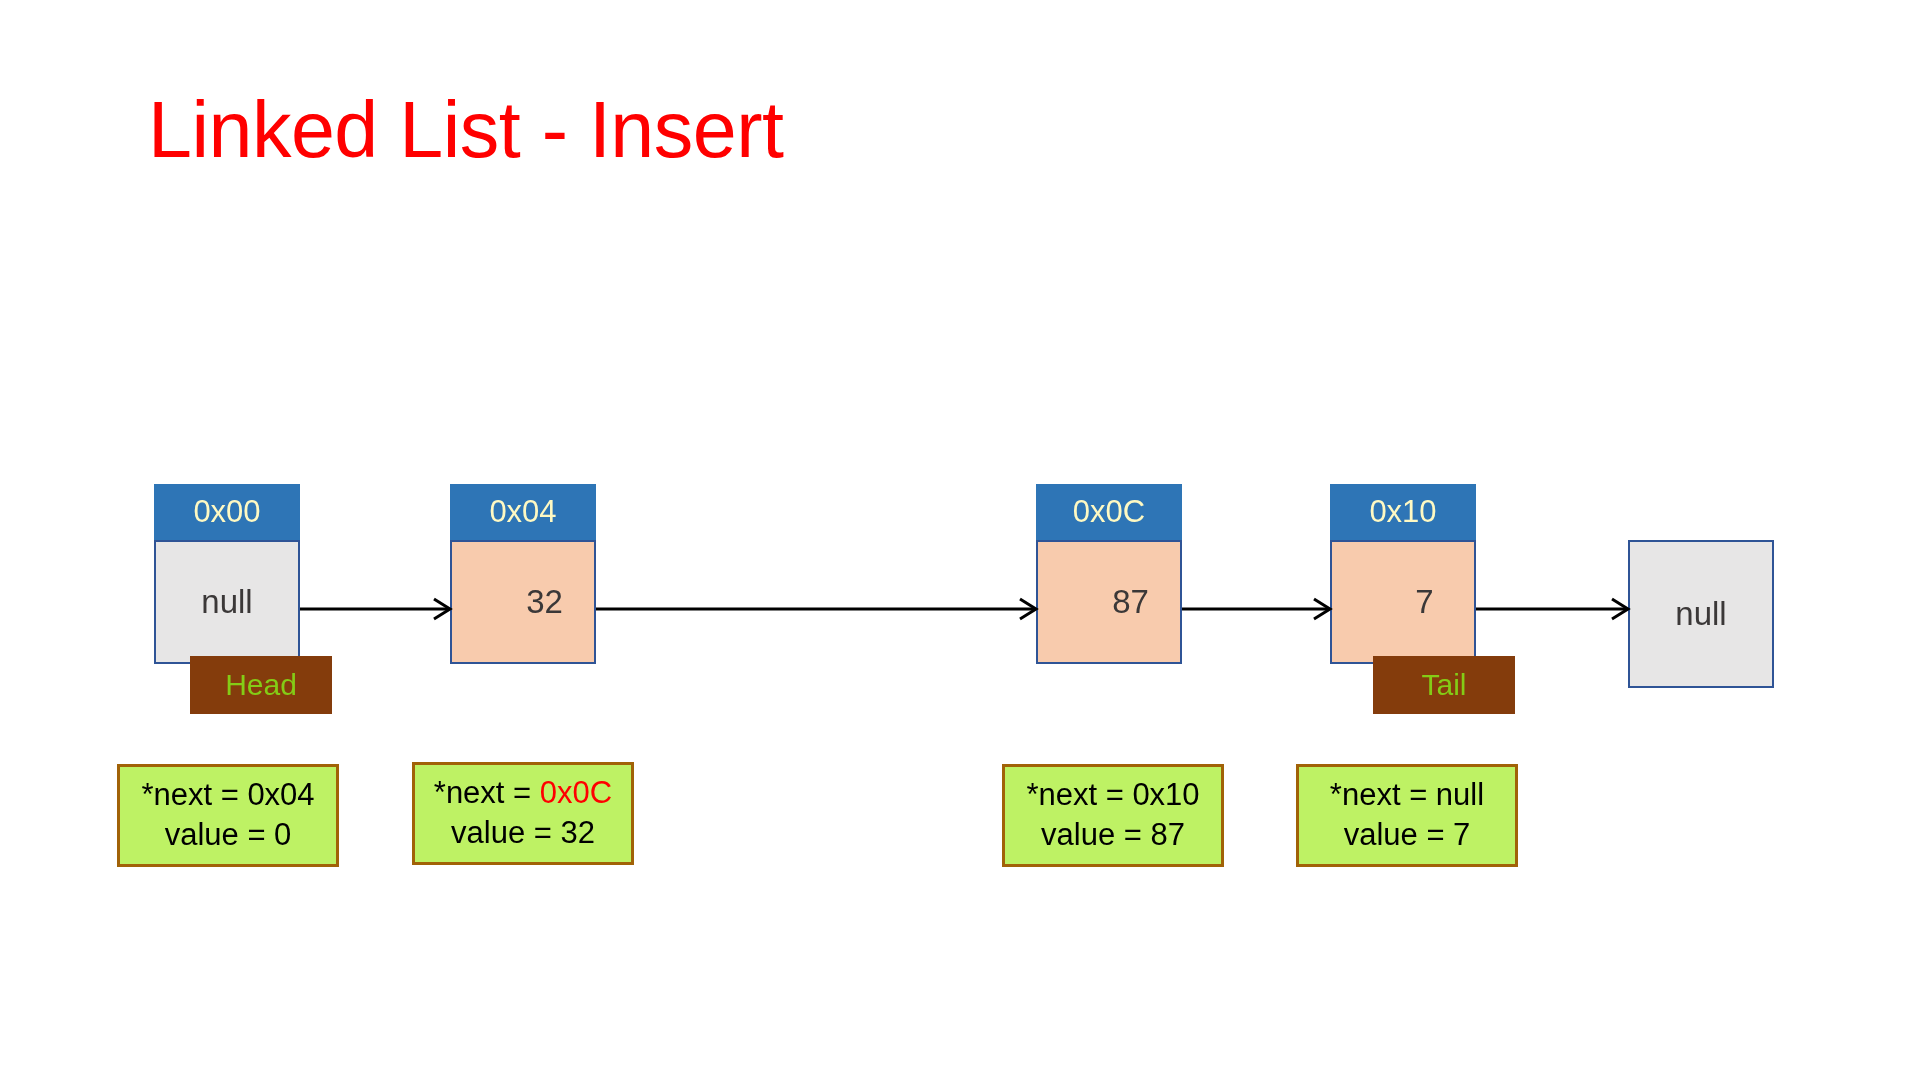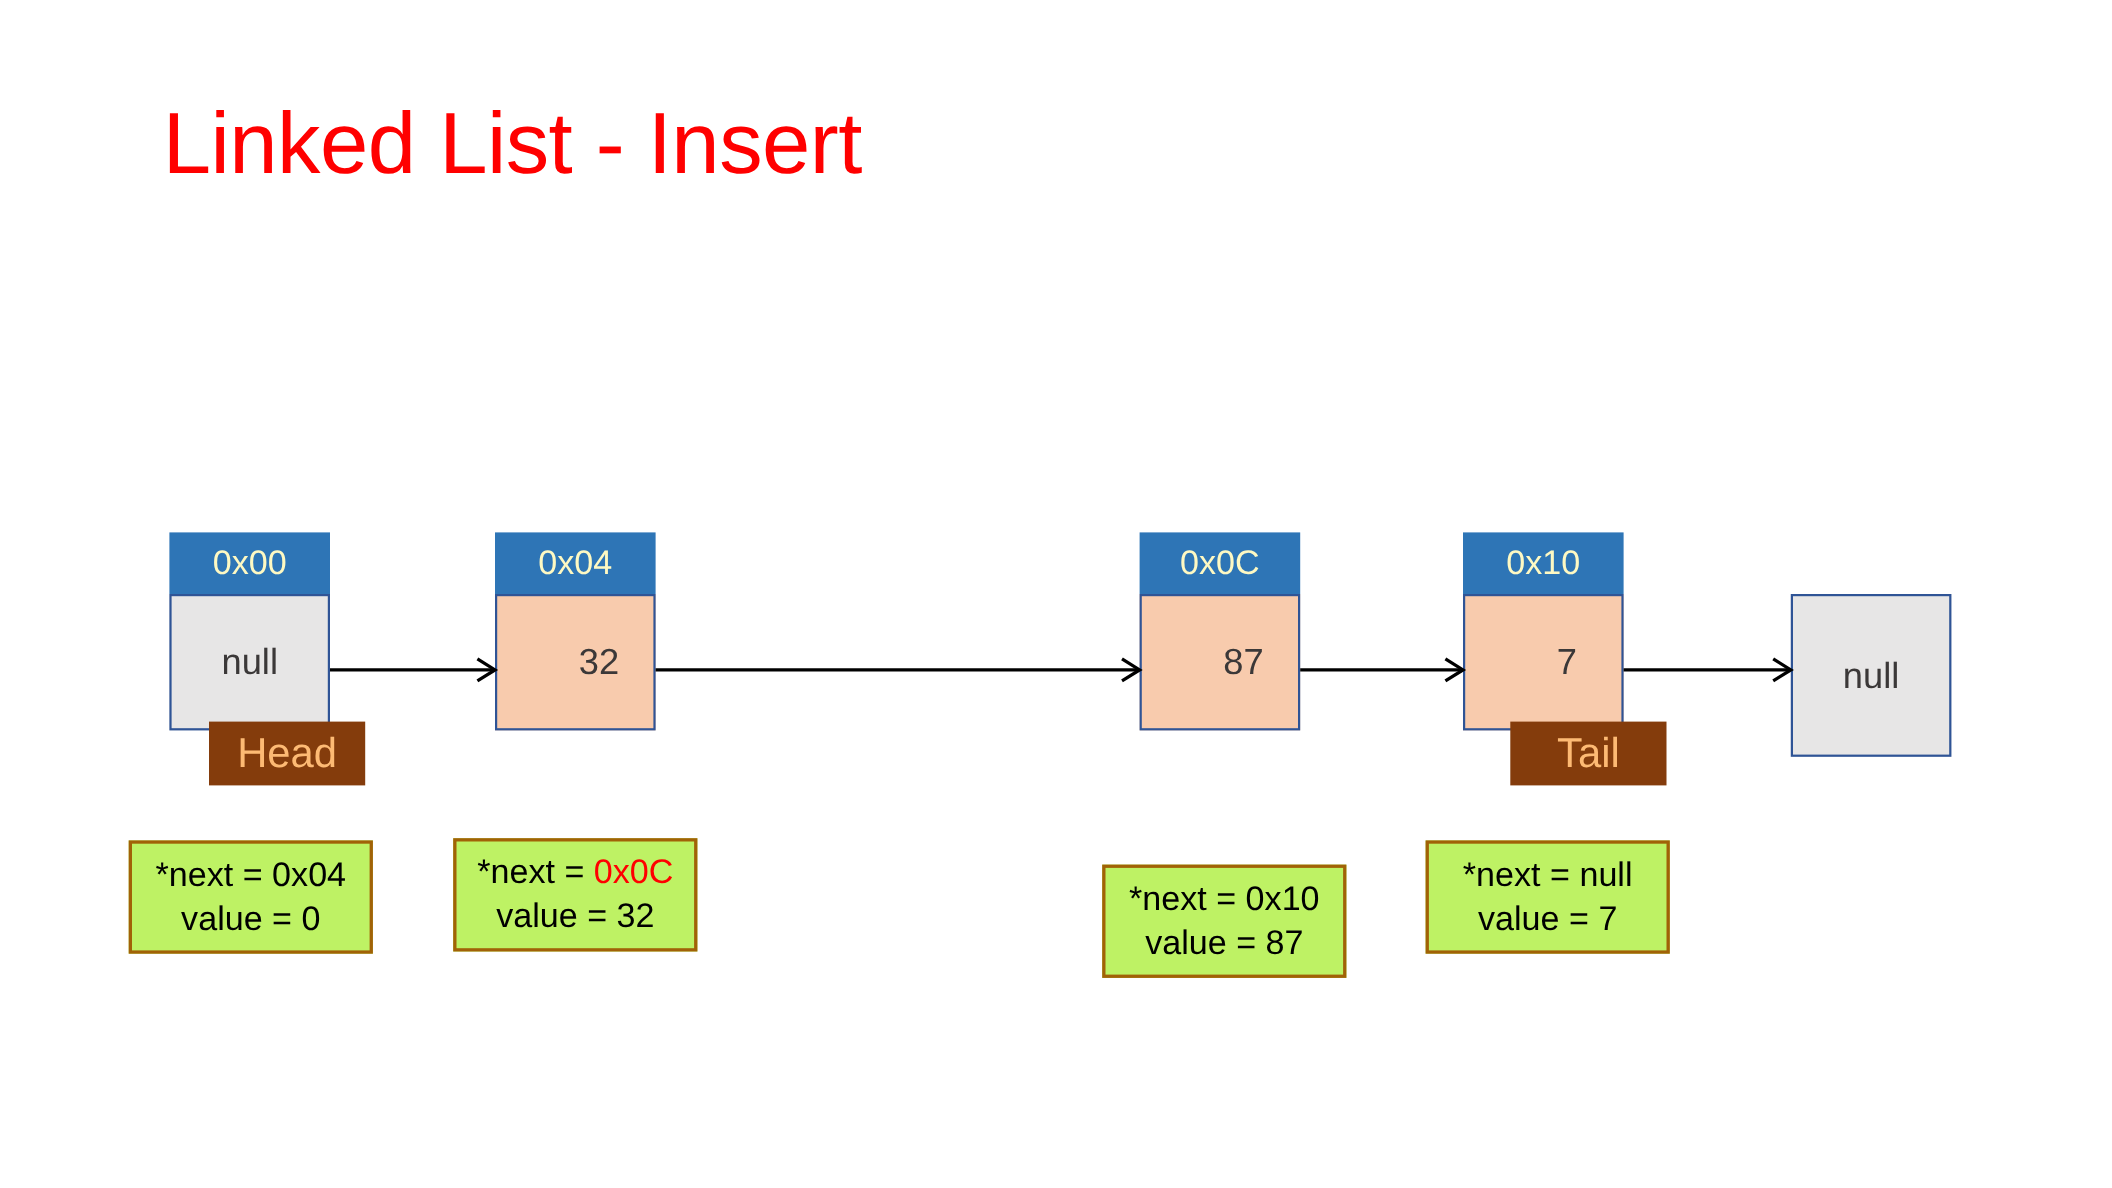--- a/index.html
+++ b/index.html
@@ -78,22 +78,22 @@
     align-items: center;
     justify-content: center;
     font-size: 33px;
     color: #3B3838;
   }
 
   
   .badge {
     position: absolute;
     background: #843C0C;
-    color: #fdba74;
-    font-size: 38px;
+    color: #84cc16;
+    font-size: 30px;
     display: flex;
     align-items: center;
     justify-content: center;
     height: 58px;
     width: 142px;
   }
 
   
   .arrow {
     position: absolute;
@@ -182,21 +182,21 @@
   <div class="info-box" style="left:117px; top:764px; width:222px;">
     <span class="ln"><span>*next = </span><span>0x04</span></span>
     <span class="ln">value = 0</span>
   </div>
 
   <div class="info-box" style="left:412px; top:762px; width:222px;">
     <span class="ln"><span>*next = </span><span class="hl-red">0x0C</span></span>
     <span class="ln">value = 32</span>
   </div>
 
-  <div class="info-box" style="left:1002px; top:764px; width:222px;margin-top:22px;">
+  <div class="info-box" style="left:1002px; top:764px; width:222px;">
     <span class="ln"><span>*next = </span><span>0x10</span></span>
     <span class="ln">value = 87</span>
   </div>
 
   <div class="info-box" style="left:1296px; top:764px; width:222px;">
     <span class="ln"><span>*next = </span><span>null</span></span>
     <span class="ln">value = 7</span>
   </div>
 
 </div>

